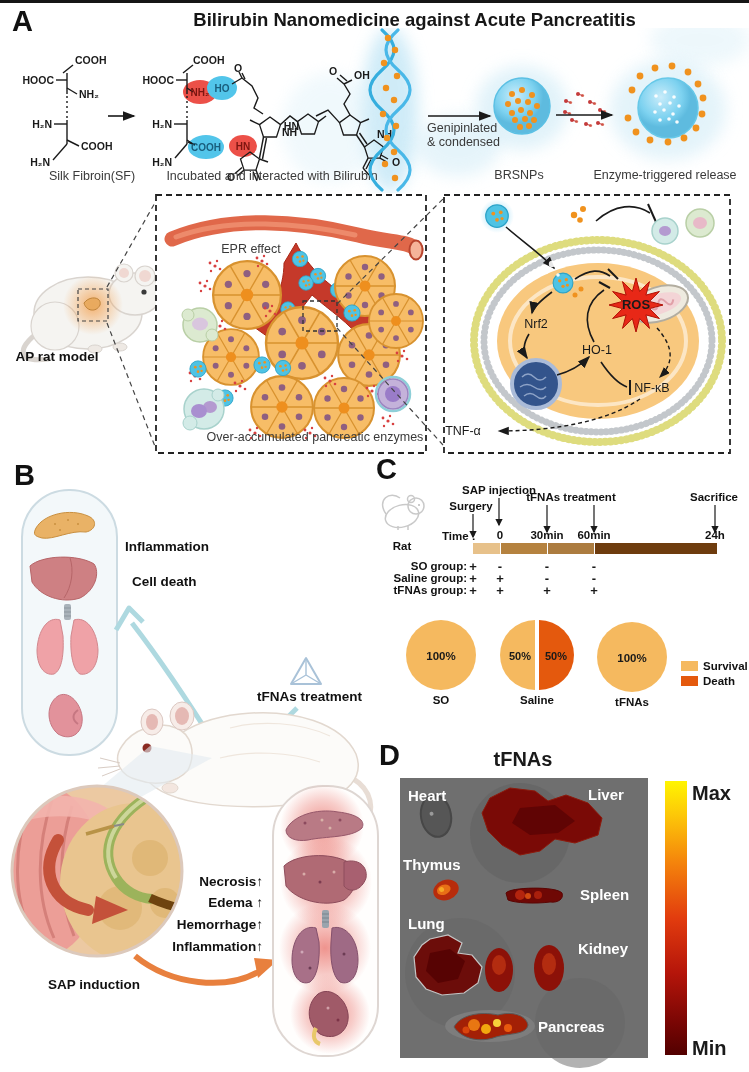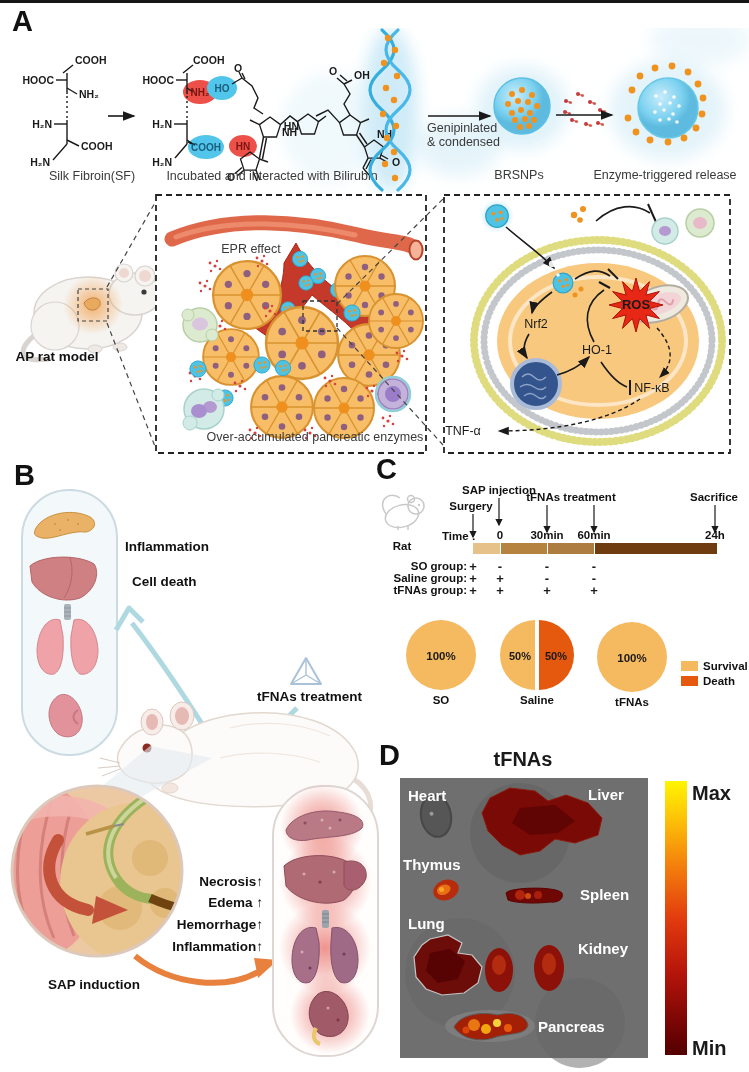--- a/index.html
+++ b/index.html
@@ -18,20 +18,21 @@
   .boldlbl{font-size:13.5px;font-weight:bold;fill:#111;}
   .clbl{font-size:11.5px;font-weight:bold;fill:#111;}
   .dlbl{font-size:15px;font-weight:bold;fill:#ffffff;}
 </style>
 </head>
 <body>
 
 <div class="fig">
 
   <div class="panel-letter" style="left:12px;top:4px;">A</div>
+  <div class="fig-title">Bilirubin Nanomedicine against Acute Pancreatitis</div>
 
   <svg style="left:0;top:25px;" width="749" height="165" viewBox="0 0 749 165">
     <defs>
       <marker id="ah1" markerWidth="9" markerHeight="8" refX="7" refY="3" orient="auto">
           <path d="M0,0L8,3L0,6Z" fill="#1a1a1a"></path>
         </marker>
       <filter id="bl8" x="-60%" y="-60%" width="220%" height="220%">
           <feGaussianBlur stdDeviation="8"></feGaussianBlur>
         </filter>
       <radialGradient id="gSphere" cx="38%" cy="32%">

